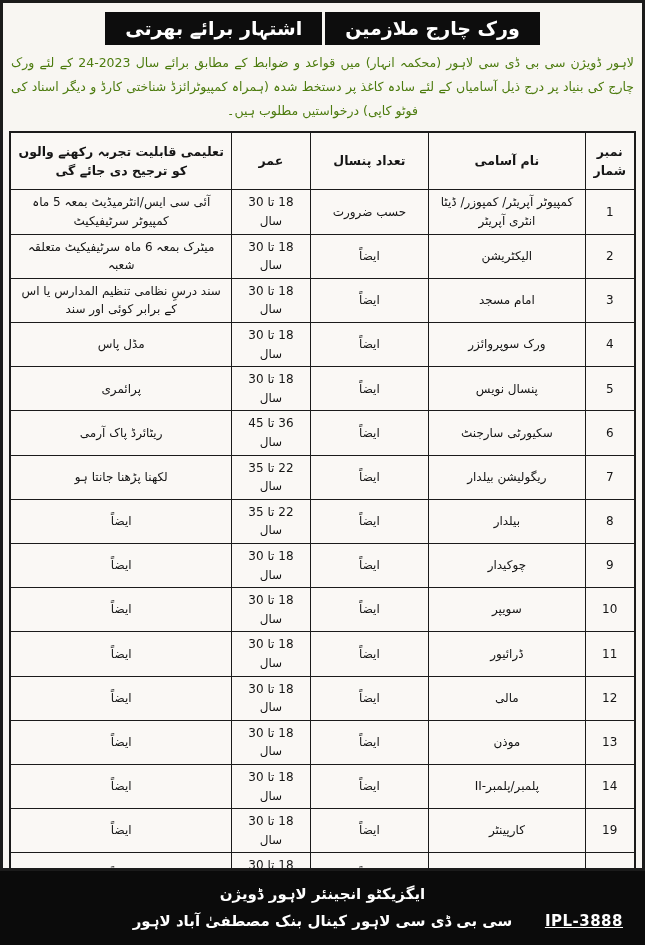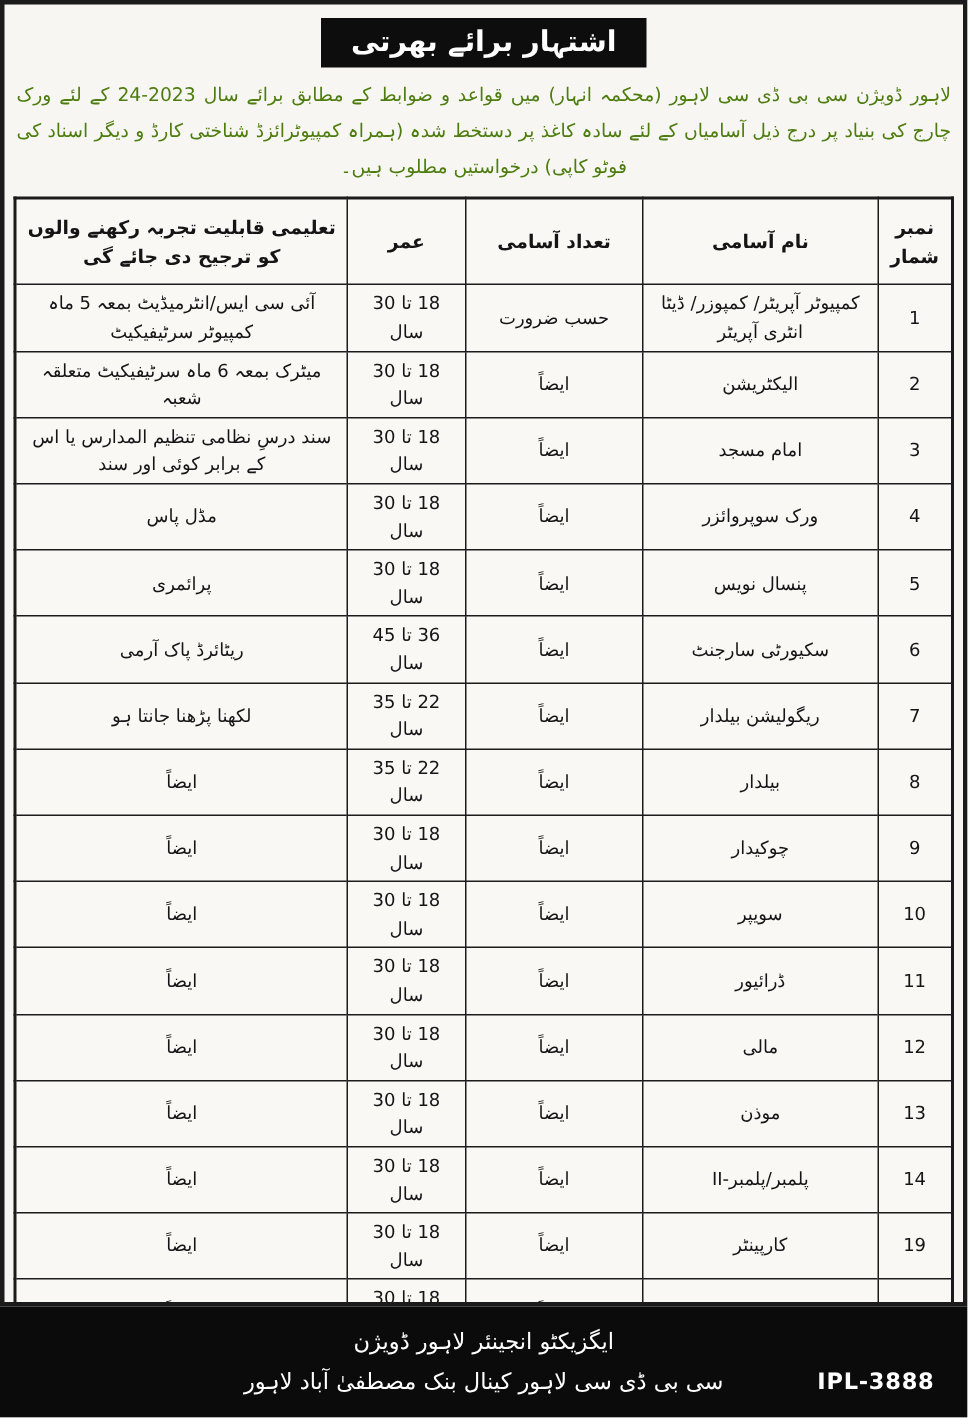--- a/index.html
+++ b/index.html
@@ -57,55 +57,57 @@
   }
   .footer{
     height:74px;flex:none;
     background:#0b0b0b;color:#ffffff;
     position:relative;
     display:flex;flex-direction:column;
     justify-content:center;align-items:center;
   }
   .sig{
     direction:rtl;
-    text-align:center;font-weight:normal;
+    text-align:center;font-weight:bold;
     font-size:15px;line-height:1.8;
   }
   .ipl{
     position:absolute;right:22px;bottom:15px;
     font-weight:bold;font-size:15px;letter-spacing:0.5px;
     font-family:"DejaVu Sans",sans-serif;
+    text-decoration:underline;
   }
 </style>
 </head>
 <body>
 
 <div class="page">
 
   <div class="content">
 
     <div class="title-row">
       <div class="tbox">اشتہار برائے بھرتی</div>
+      <div class="tbox">ورک چارج ملازمین</div>
     </div>
 
     <p class="intro" dir="rtl">لاہور ڈویژن سی بی ڈی سی لاہور (محکمہ انہار) میں قواعد و ضوابط کے مطابق برائے سال 2023-24 کے لئے ورک چارج کی بنیاد پر درج ذیل آسامیاں کے لئے سادہ کاغذ پر دستخط شدہ (ہمراہ کمپیوٹرائزڈ شناختی کارڈ و دیگر اسناد کی فوٹو کاپی) درخواستیں مطلوب ہیں۔</p>
 
     <table class="jobs" dir="rtl">
       <colgroup>
         <col style="width:8%">
         <col style="width:25%">
         <col style="width:19%">
         <col style="width:12.5%">
         <col style="width:35.5%">
       </colgroup>
       <thead>
         <tr>
           <th>نمبر شمار</th>
           <th>نام آسامی</th>
-          <th>تعداد آسامی</th>
+          <th>تعداد پنسال</th>
           <th>عمر</th>
           <th>تعلیمی قابلیت تجربہ رکھنے والوں کو ترجیح دی جائے گی</th>
         </tr>
       </thead>
       <tbody>
           <tr>
             <td>1</td>
             <td>کمپیوٹر آپریٹر/ کمپوزر/ ڈیٹا انٹری آپریٹر</td>
             <td>حسب ضرورت</td>
             <td>18 تا 30 سال</td>

